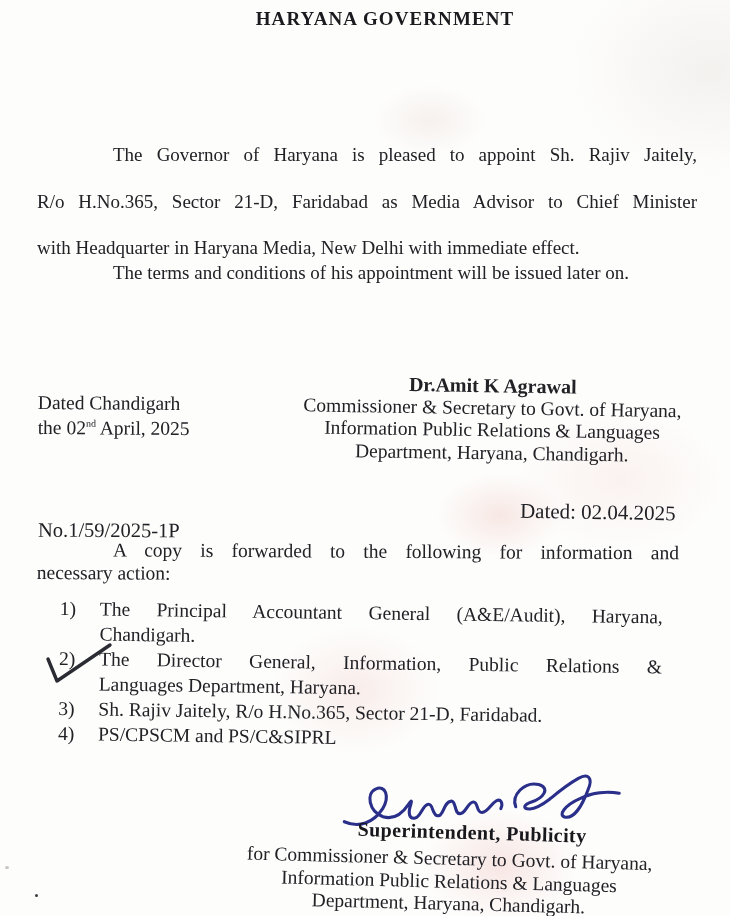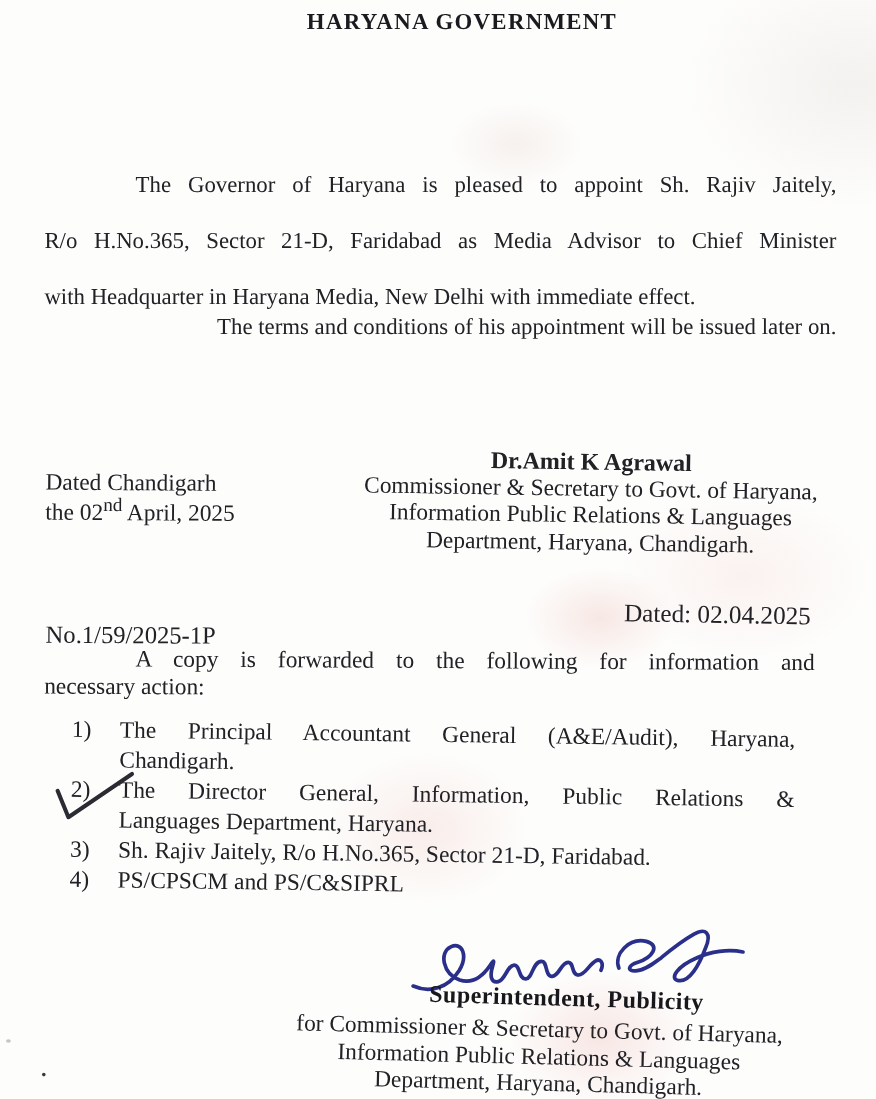--- a/index.html
+++ b/index.html
@@ -16,25 +16,25 @@
       radial-gradient(ellipse 200px 150px at 710px 70px, rgba(236,232,228,0.55), transparent 70%),
       radial-gradient(ellipse 150px 100px at 620px 480px, rgba(244,216,210,0.30), transparent 70%),
       #fdfdfc;
   }
   .abs{position:absolute;}
   .header{top:8px;left:0;width:730px;text-align:center;font-weight:bold;
     font-size:19px;line-height:22px;letter-spacing:1.1px;color:#1a1a1f;padding-left:20px;}
   .para{font-size:19px;line-height:46.5px;}
   .para1{top:132px;left:37px;width:660px;}
   .para2{top:250px;left:37px;width:660px;}
-  .indent{padding-left:76px;text-align:right;}
+  .indent{padding-left:76px;}
   .stretch{text-align:justify;text-align-last:justify;}
   .dateblock{top:390px;left:38px;font-size:19.5px;line-height:25px;
     transform:rotate(0.4deg);transform-origin:left top;}
-  sup{font-size:16px;vertical-align:super;line-height:0;}
+  sup{font-size:10px;vertical-align:super;line-height:0;}
   .signatory{top:371px;left:283px;width:420px;text-align:center;
     font-size:19.5px;line-height:22.5px;transform:rotate(0.9deg);transform-origin:left top;}
   .signatory .name{font-weight:bold;font-size:20px;}
   .refnum{top:492px;left:38px;font-size:20.5px;transform:rotate(0.3deg);margin-top:27px;}
   .refdate{top:500px;left:520px;font-size:21px;transform:rotate(1deg);white-space:nowrap;}
   .intro{top:538px;left:37px;width:642px;font-size:19.5px;line-height:23px;
     transform:rotate(0.3deg);transform-origin:left top;}
   .list{top:596px;left:60px;width:610px;font-size:19.5px;line-height:25px;
     transform:rotate(0.8deg);transform-origin:left top;}
   .item{display:flex;}

